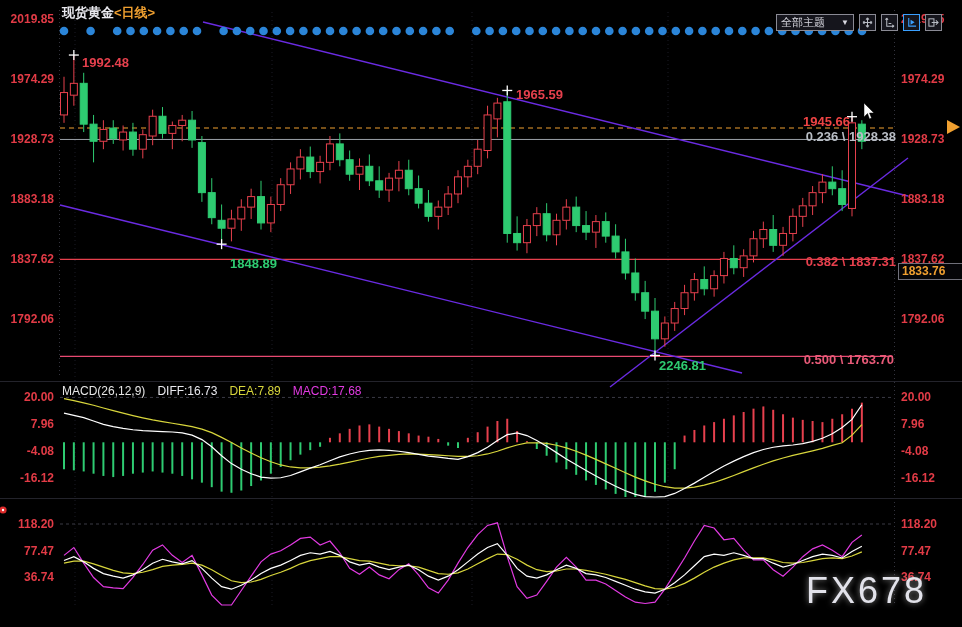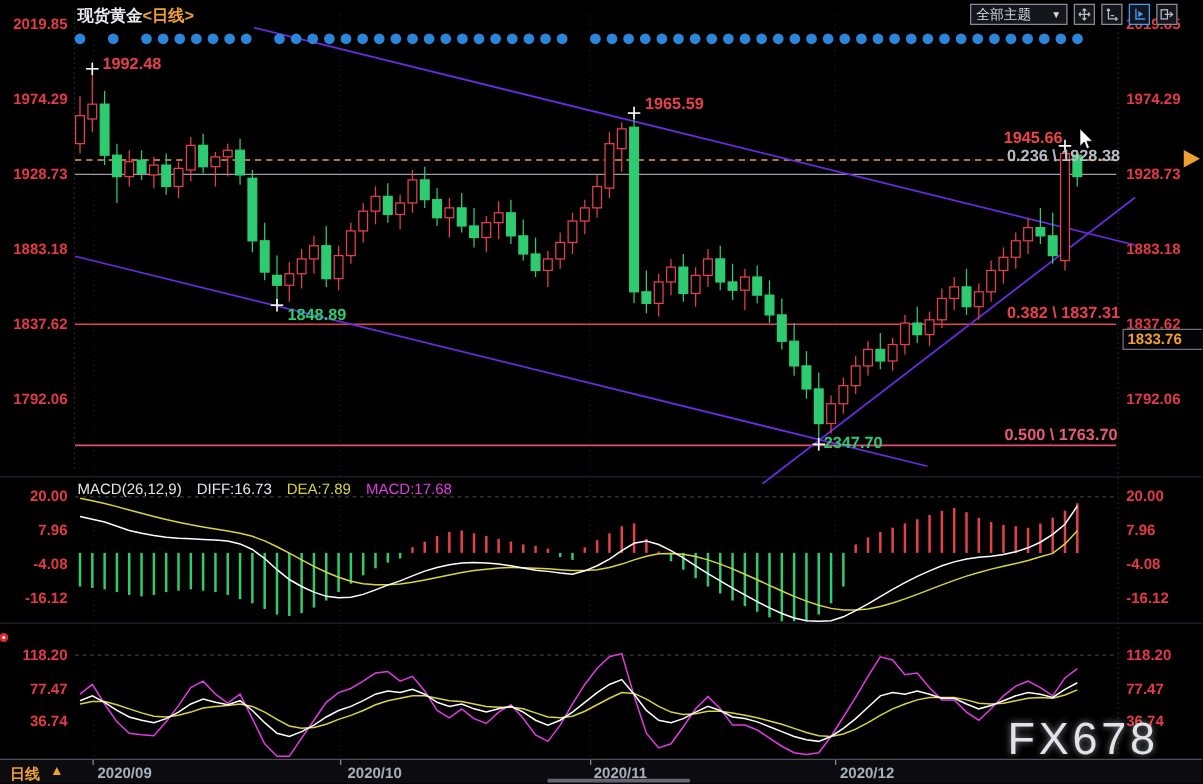--- a/index.html
+++ b/index.html
@@ -2,25 +2,25 @@
 <html><head>
 <meta charset="utf-8">
 <style>
   html,body{margin:0;padding:0;background:#000;}
   #app{position:relative;width:962px;height:627px;background:#000;overflow:hidden;
        font-family:"Liberation Sans",sans-serif;}
   #chart-svg{position:absolute;left:0;top:0;}
   #labels{position:absolute;left:0;top:0;width:962px;height:627px;pointer-events:none;}
   .lbl{position:absolute;font-size:12px;font-weight:bold;color:#e23b46;line-height:14px;white-space:nowrap;}
   .lbl.ra{text-align:right;width:54px;left:0;}
-  .ann{position:absolute;font-size:13px;font-weight:bold;white-space:nowrap;}
+  .ann{position:absolute;font-size:13px;font-weight:bold;white-space:nowrap;margin-top:12px;}
   #title-row{position:absolute;left:62px;top:4px;font-size:13px;font-weight:bold;white-space:nowrap;}
   #title-row .t1{color:#e8e8ee;}
   #title-row .t2{color:#f0a030;}
-  #toolbar{position:absolute;left:756px;top:3px;display:flex;align-items:center;gap:5px;padding-left:20px;}
+  #toolbar{position:absolute;left:756px;top:14px;display:flex;align-items:center;gap:5px;padding-left:20px;}
   #themes-dd{width:68px;height:15px;border:1px solid #8a8a94;background:#15151c;color:#d8d8e0;
      font-size:11px;display:flex;align-items:center;justify-content:space-between;padding:0 4px;cursor:pointer;}
   .icon-btn{width:15px;height:15px;border:1px solid #8a8a94;background:#15151c;display:flex;
      align-items:center;justify-content:center;cursor:pointer;}
   .icon-btn.active{border-color:#3aa0ff;}
   .ind-row{position:absolute;font-size:12px;white-space:nowrap;}
   .ind-row span{margin-right:12px;}
   #macd-row{left:62px;top:384px;}
   #kdj-row{left:62px;top:500px;}
   .c-name{color:#e5e5e5;} .c-diff{color:#e8e8ee;} .c-dea{color:#d8d63c;margin-top:39px;} .c-macd{color:#e23ae2;}
@@ -461,42 +461,29 @@
       <svg width="11" height="11" viewBox="0 0 12 12">
           <rect x="1" y="2" width="5.5" height="8" stroke="#b8bcc4" fill="none" stroke-width="1.1"></rect>
           <path d="M4 6h7M8.6 3.8L11 6 8.6 8.2" stroke="#b8bcc4" stroke-width="1.1" fill="none"></path>
         </svg>
     </div>
   </div>
 
   <div class="ann" id="ann-high1" style="left:82px;top:43px;color:#e6404d">1992.48</div>
   <div class="ann" id="ann-low1" style="left:230px;top:244px;color:#2ecb71">1848.89</div>
   <div class="ann" id="ann-high2" style="left:516px;top:75px;color:#e6404d">1965.59</div>
-  <div class="ann" id="ann-low2" style="left:659px;top:346px;color:#2ecb71">2347.70</div>
+  <div class="ann" id="ann-low2" style="left:659px;top:346px;color:#2ecb71">2246.81</div>
   <div class="ann" id="ann-high3" style="right:112px;top:102px;color:#ef4444;text-align:right">1945.66</div>
   <div class="ann" style="right:66px;top:117px;color:#b9bec6">0.236 \ 1928.38</div>
   <div class="ann" style="right:66px;top:242px;color:#e6404d">0.382 \ 1837.31</div>
   <div class="ann" style="right:68px;top:340px;color:#e85a78">0.500 \ 1763.70</div>
 
   <div id="price-box">1833.76</div>
 
   <div class="ind-row" id="macd-row">
     <span class="c-name">MACD(26,12,9)</span><span class="c-diff">DIFF:16.73</span><span class="c-dea">DEA:7.89</span><span class="c-macd">MACD:17.68</span>
   </div>
 
 
   <div id="watermark">FX678</div>
 
-  <div id="footer">
-    <span class="period">日线</span>
-    <span class="tri">▲</span>
-    <span class="date" style="left:78px">2020/09</span>
-    <span class="date" style="left:278px">2020/10</span>
-    <span class="date" style="left:475px">2020/11</span>
-    <span class="date" style="left:672px">2020/12</span>
-    <span class="ftick" style="left:74px"></span>
-    <span class="ftick" style="left:272px"></span>
-    <span class="ftick" style="left:472px"></span>
-    <span class="ftick" style="left:668px"></span>
-    <div id="scroll-thumb"></div>
-  </div>
 
 </div>
 
 </body></html>

